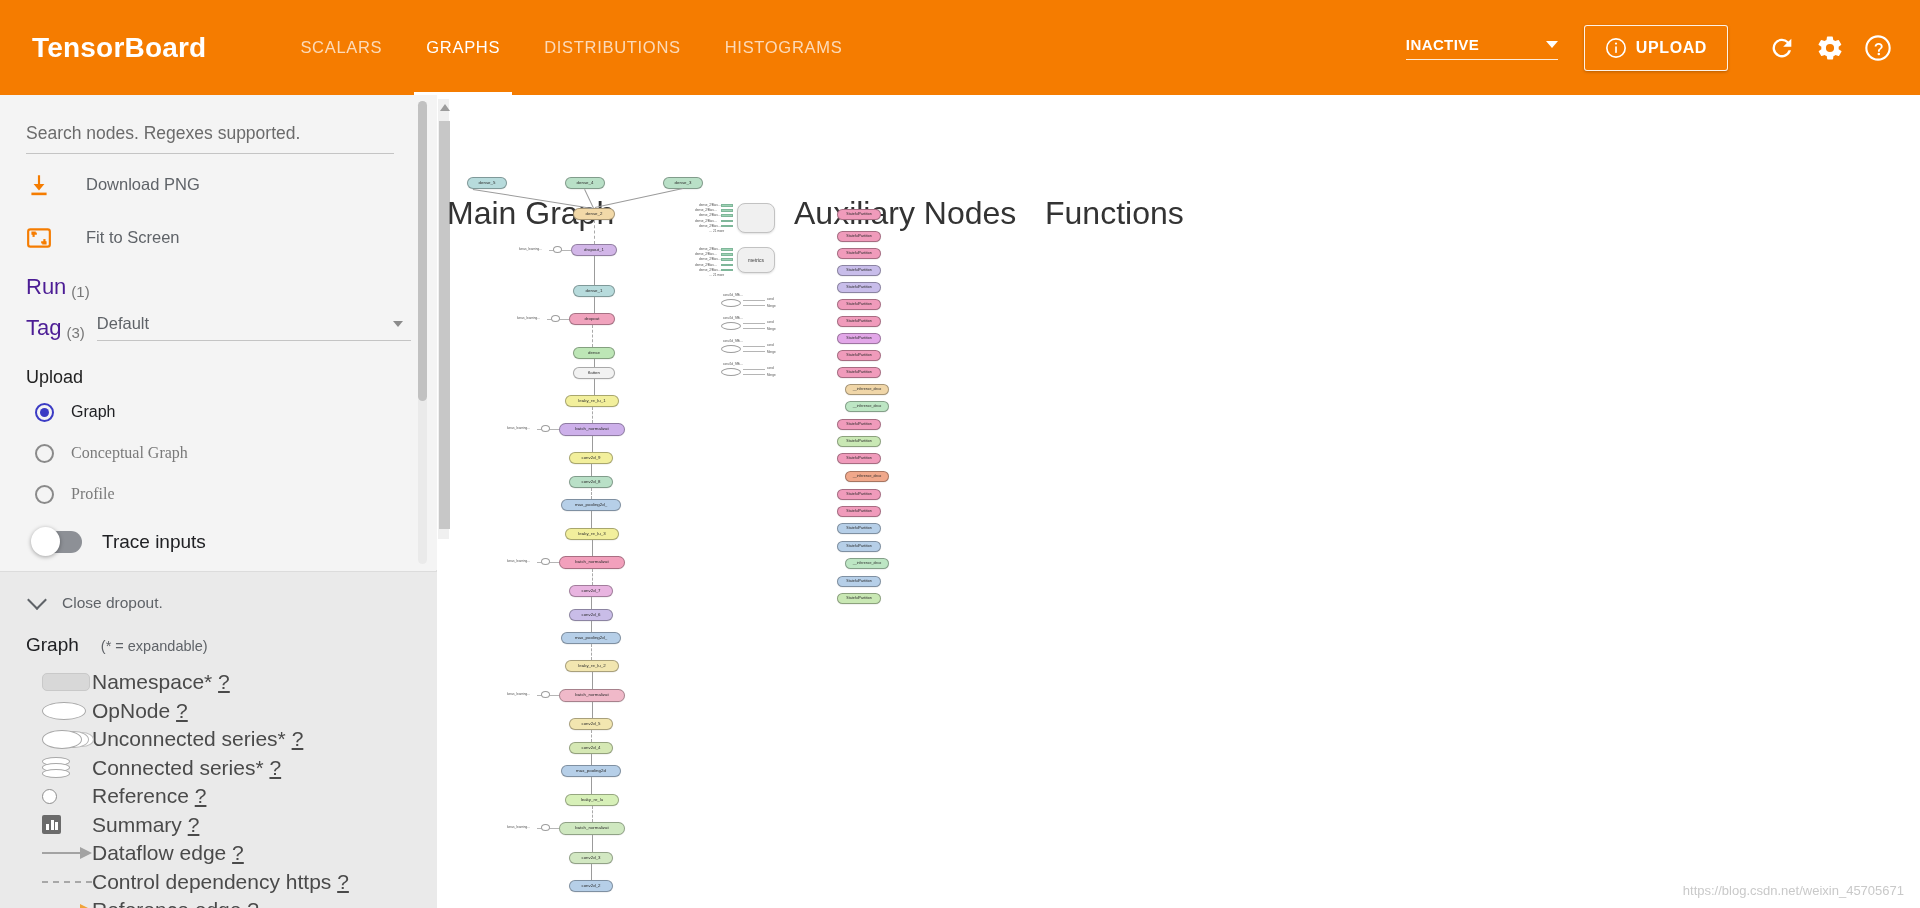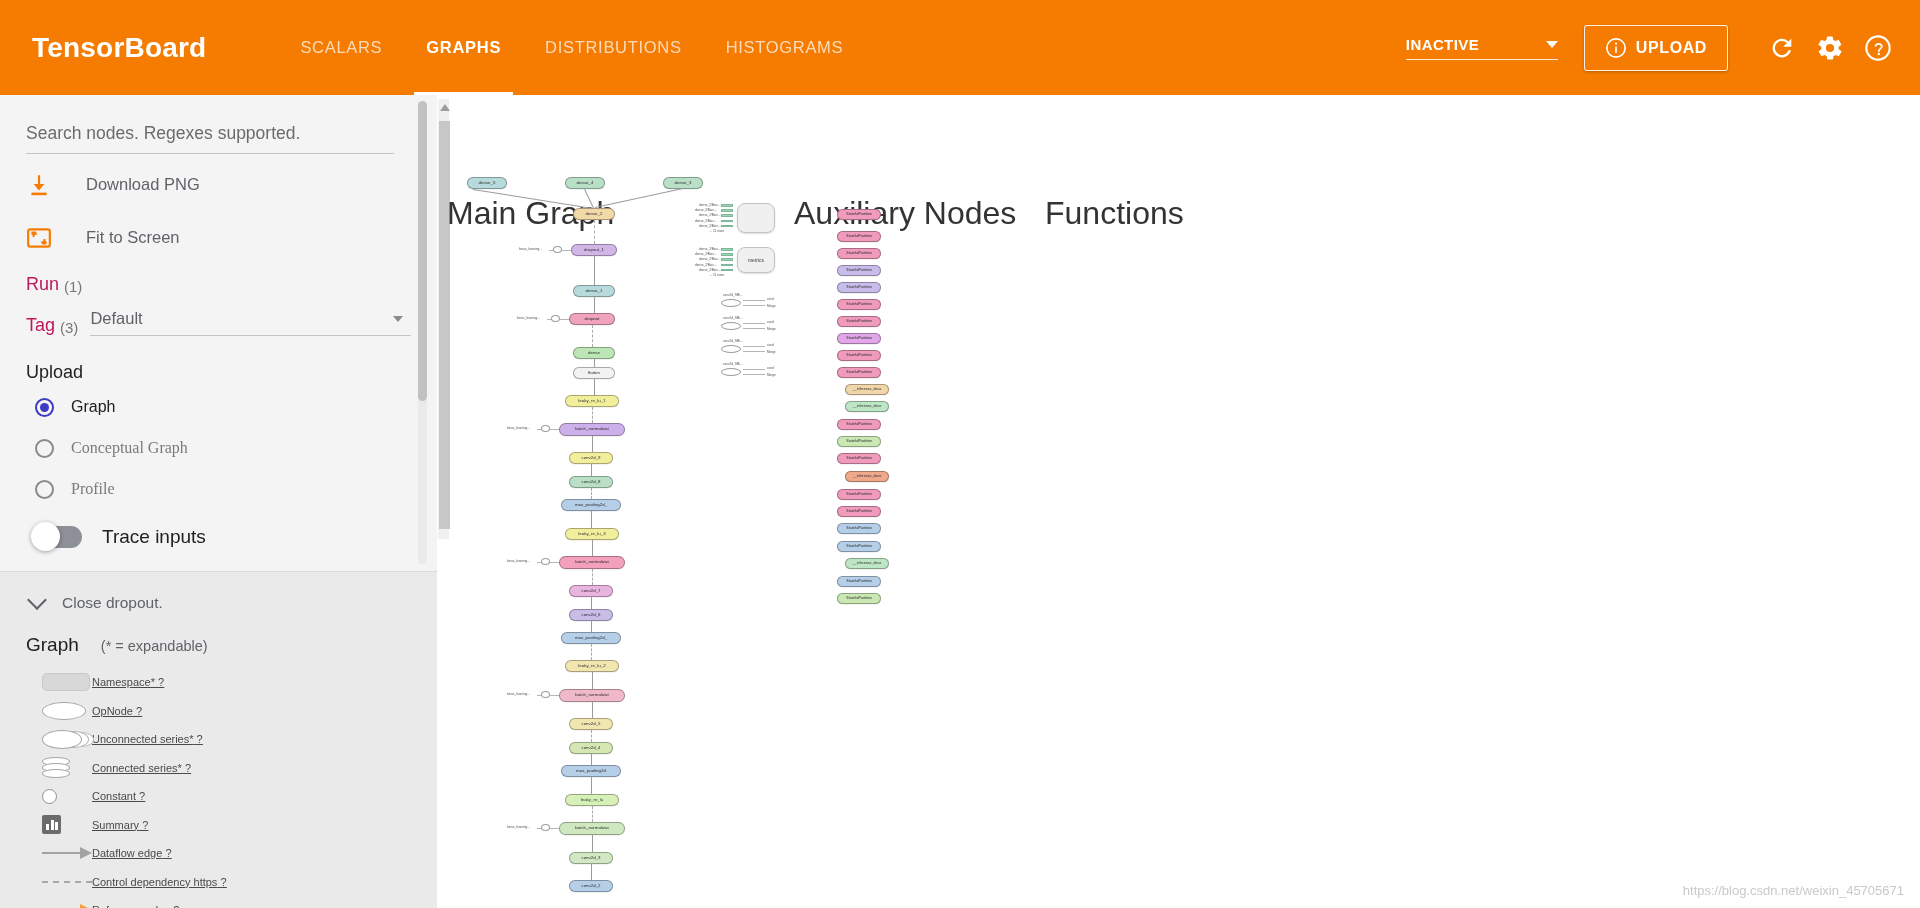--- a/index.html
+++ b/index.html
@@ -27,21 +27,21 @@
   }
   #tabs { display: flex; align-items: stretch; height: 95px; }
   .tab {
     display: flex; align-items: center;
     padding: 0 22px; height: 95px;
     font-size: 16.5px; letter-spacing: .7px;
     color: rgba(255,255,255,.72);
     cursor: pointer; white-space: nowrap;
     position: relative;
   }
-  .tab.active { color: #fff; font-weight: bold; }
+  .tab.active { color: #fff; }
   .tab.active::after {
     content: ""; position: absolute;
     left: 10px; right: 10px; bottom: 0; height: 3px;
     background: #fff;
   }
   #header-right {
     margin-left: auto;
     display: flex; align-items: center;
     margin-right: 26px; gap: 0;
   }
@@ -117,21 +117,21 @@
   .sb-action .lbl {
     margin-left: 34px;
     font-size: 16.5px; color: #5f6368;
   }
 
   .field-row {
     display: flex; align-items: flex-end;
     margin-top: 14px;
   }
   .field-label {
-    font-size: 18px; color: #be185d; white-space: nowrap; text-align: center;
+    font-size: 22px; color: #4c1d95; white-space: nowrap; text-align: center;
   }
   .field-count {
     font-size: 15px; color: #777; margin-left: 5px; white-space: nowrap;
   }
   .field-ctrl {
     flex: 1; margin-left: 12px;
     border-bottom: 1px solid #c4c4c4;
     display: flex; align-items: center;
     padding-bottom: 7px; cursor: pointer;
   }
@@ -229,21 +229,21 @@
 
   .leg-row {
     display: flex; align-items: center;
     height: 28.5px;
   }
   .leg-ic {
     width: 66px; flex: none;
     display: flex; align-items: center; justify-content: flex-start;
     padding-left: 16px;
   }
-  .leg-txt { font-size: 11px; color: #4a4a4a; white-space: nowrap; text-decoration: underline; }
+  .leg-txt { font-size: 21px; color: #4a4a4a; white-space: nowrap; }
   .leg-txt u { text-decoration: underline; cursor: pointer; }
 
   .ic-ns { width: 48px; height: 18px; border-radius: 5px; background: #d8d8d8; border: 1px solid #c9c9c9; }
   .ic-op { width: 44px; height: 18px; border-radius: 50%; background: #fff; border: 1.5px solid #a8a8a8; }
   .ic-unc { position: relative; width: 56px; height: 19px; }
   .ic-unc .e1 { position: absolute; left: 0; top: 0; width: 40px; height: 19px; border-radius: 50%; background: #fff; border: 1.5px solid #a8a8a8; }
   .ic-unc .e2 { position: absolute; left: 17px; top: 1px; width: 30px; height: 17px; border-radius: 50%; background: #fff; border: 1.5px solid #b5b5b5; }
   .ic-unc .e3 { position: absolute; left: 28px; top: 2px; width: 24px; height: 15px; border-radius: 50%; background: #fff; border: 1.5px solid #c0c0c0; }
   .ic-con { position: relative; width: 30px; height: 22px; }
   .ic-con i { position: absolute; left: 0; width: 28px; height: 9px; border-radius: 50%; background: #fff; border: 1.3px solid #a8a8a8; display: block; }
@@ -505,21 +505,21 @@
               <i style="top:12px"></i>
             </span>
         </span>
         <span class="leg-txt"><span>Connected series*</span> <u>?</u></span>
       </div>
 
       <div class="leg-row">
         <span class="leg-ic">
             <span class="ic-circ"></span>
           </span>
-        <span class="leg-txt"><span>Constant</span> <u>?</u></span>
+        <span class="leg-txt"><span>Reference</span> <u>?</u></span>
       </div>
 
       <div class="leg-row">
         <span class="leg-ic">
           <span class="ic-sum">
               <b style="left:4px;height:6px"></b>
               <b style="left:8.5px;height:10px"></b>
               <b style="left:13px;height:8px"></b>
             </span>
         </span>

